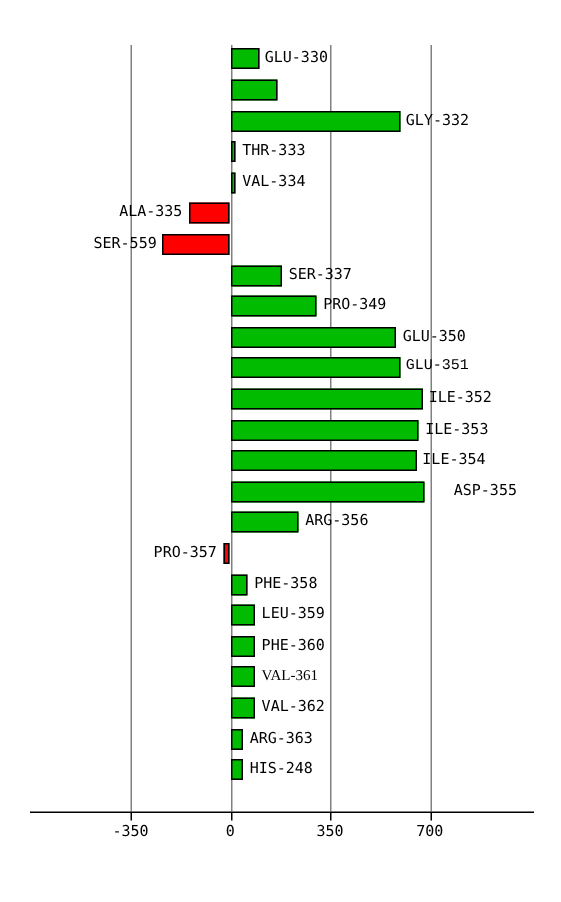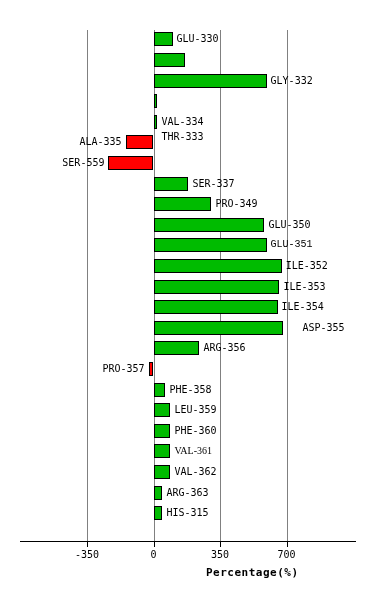--- a/index.html
+++ b/index.html
@@ -31,21 +31,21 @@
     <div class="gridline" style="left: 154px; top: 30px; height: 511px;"></div>
     <div class="gridline" style="left: 220px; top: 30px; height: 511px;"></div>
     <div class="gridline" style="left: 287px; top: 30px; height: 511px;"></div>
     <div class="bar pos" style="left: 153.5px; width: 19px; top: 32.3px;"></div>
     <div class="bar-label" style="top: 32.3px; left: 176.5px;">GLU-330</div>
     <div class="bar pos" style="left: 153.5px; width: 31.92px; top: 52.9px;"></div>
     <div class="bar-label" style="top: 52.9px; left: 189.42px; margin-top: 25px;">SER-331</div>
     <div class="bar pos" style="left: 153.5px; width: 113.05px; top: 73.5px;"></div>
     <div class="bar-label" style="top: 73.5px; left: 270.55px;">GLY-332</div>
     <div class="bar pos" style="left: 153.5px; width: 3.99px; top: 94.1px;"></div>
-    <div class="bar-label" style="top: 94.1px; left: 161.49px; margin-top: 36px;">THR-333</div>
+    <div class="bar-label" style="top: 94.1px; left: 161.49px;">THR-333</div>
     <div class="bar pos" style="left: 153.5px; width: 3.99px; top: 114.7px;"></div>
     <div class="bar-label" style="top: 114.7px; left: 161.49px;">VAL-334</div>
     <div class="bar neg" style="left: 125.57px; width: 27.93px; top: 135.3px;"></div>
     <div class="bar-label" style="top: 135.3px; right: 252.43px;">ALA-335</div>
     <div class="bar neg" style="left: 108.47px; width: 45.03px; top: 155.9px;"></div>
     <div class="bar-label" style="top: 155.9px; right: 269.53px;">SER-559</div>
     <div class="bar pos" style="left: 153.5px; width: 34.96px; top: 176.5px;"></div>
     <div class="bar-label" style="top: 176.5px; left: 192.46px;">SER-337</div>
     <div class="bar pos" style="left: 153.5px; width: 57.95px; top: 197.1px;"></div>
     <div class="bar-label" style="top: 197.1px; left: 215.45px;">PRO-349</div>
@@ -71,24 +71,23 @@
     <div class="bar-label" style="top: 403.1px; left: 174.41px;">LEU-359</div>
     <div class="bar pos" style="left: 153.5px; width: 16.91px; top: 423.7px;"></div>
     <div class="bar-label" style="top: 423.7px; left: 174.41px;">PHE-360</div>
     <div class="bar pos" style="left: 153.5px; width: 16.91px; top: 444.3px;"></div>
     <div class="bar-label" style="top: 444.3px; left: 174.41px; font-family: Liberation Serif, serif;">VAL-361</div>
     <div class="bar pos" style="left: 153.5px; width: 16.91px; top: 464.9px;"></div>
     <div class="bar-label" style="top: 464.9px; left: 174.41px;">VAL-362</div>
     <div class="bar pos" style="left: 153.5px; width: 8.93px; top: 485.5px;"></div>
     <div class="bar-label" style="top: 485.5px; left: 166.43px;">ARG-363</div>
     <div class="bar pos" style="left: 153.5px; width: 8.93px; top: 506.1px;"></div>
-    <div class="bar-label" style="top: 506.1px; left: 166.43px;">HIS-315</div>
+    <div class="bar-label" style="top: 506.1px; left: 166.43px;">HIS-248</div>
     <div class="axis-line" style="left: 20px; width: 336px; top: 541px;"></div>
     <div class="tick" style="left: 87px; top: 542px; height: 5px;"></div>
     <div class="tick-label" style="left: 57px; width: 60px; top: 549px;">-350</div>
     <div class="tick" style="left: 154px; top: 542px; height: 5px;"></div>
     <div class="tick-label" style="left: 123.5px; width: 60px; top: 549px;">0</div>
     <div class="tick" style="left: 220px; top: 542px; height: 5px;"></div>
     <div class="tick-label" style="left: 190px; width: 60px; top: 549px;">350</div>
     <div class="tick" style="left: 287px; top: 542px; height: 5px;"></div>
     <div class="tick-label" style="left: 256.5px; width: 60px; top: 549px;">700</div>
-    <div class="axis-title" style="left: 206px; top: 566px;">Percentage(%)</div>
   </div>
 
 </body></html>

